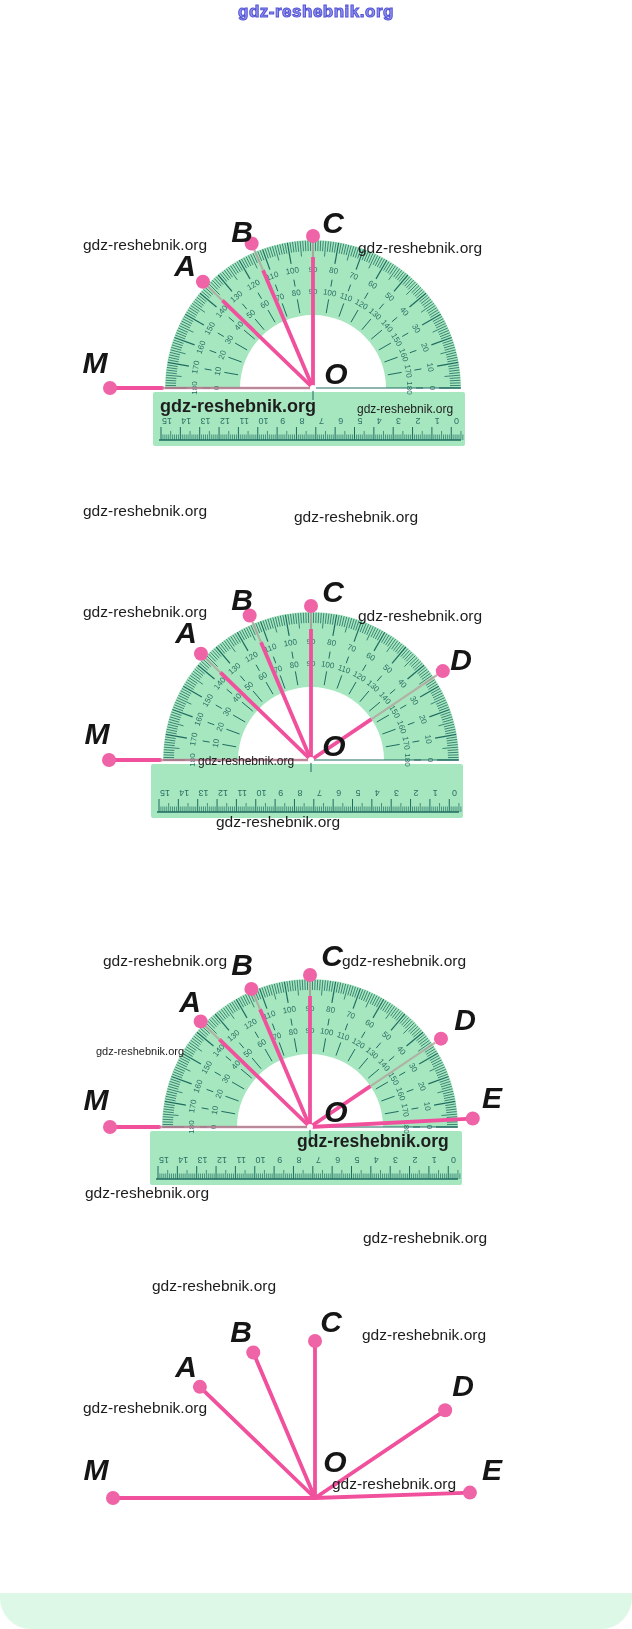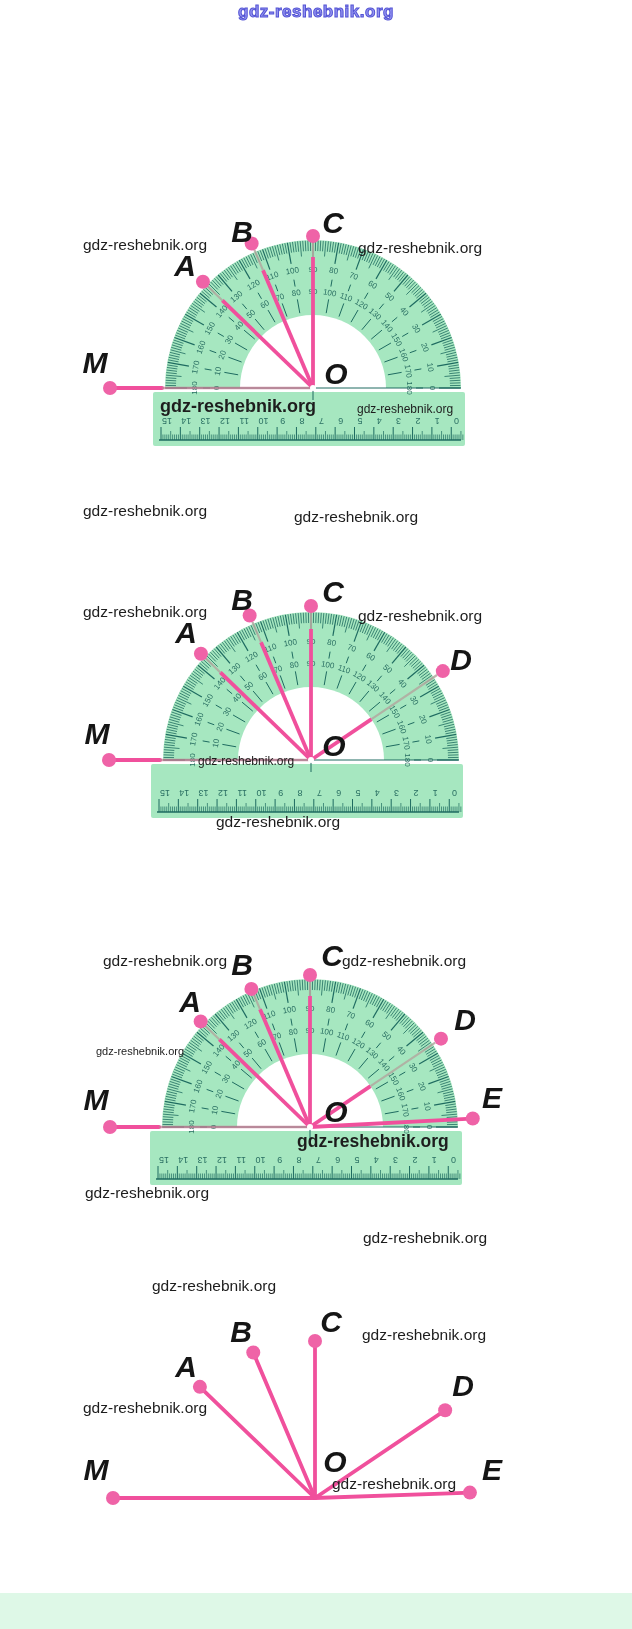--- a/index.html
+++ b/index.html
@@ -1,17 +1,17 @@
 <!DOCTYPE html>
 <html><head>
 <meta charset="utf-8">
 <style>
   html,body{margin:0;padding:0;background:#fff;}
   .page{position:relative;width:632px;height:1629px;background:#ffffff;overflow:hidden;
-        font-family:"Liberation Sans",sans-serif;}
+        font-family:"Liberation Sans",sans-serif;border-radius:31px;}
   .top-watermark{position:absolute;top:2px;left:0;width:100%;text-align:center;
         font-size:17px;font-weight:700;letter-spacing:.5px;color:#8f8ff0;
         -webkit-text-stroke:1px #4a4ad2;opacity:.95;}
   .bottom-strip{position:absolute;left:0;bottom:0;width:100%;height:36px;background:#def8e7;}
   svg text{font-family:"Liberation Sans",sans-serif;}
   svg .ptlabel{font-style:italic;font-weight:700;}
 </style>
 </head>
 <body>
 

